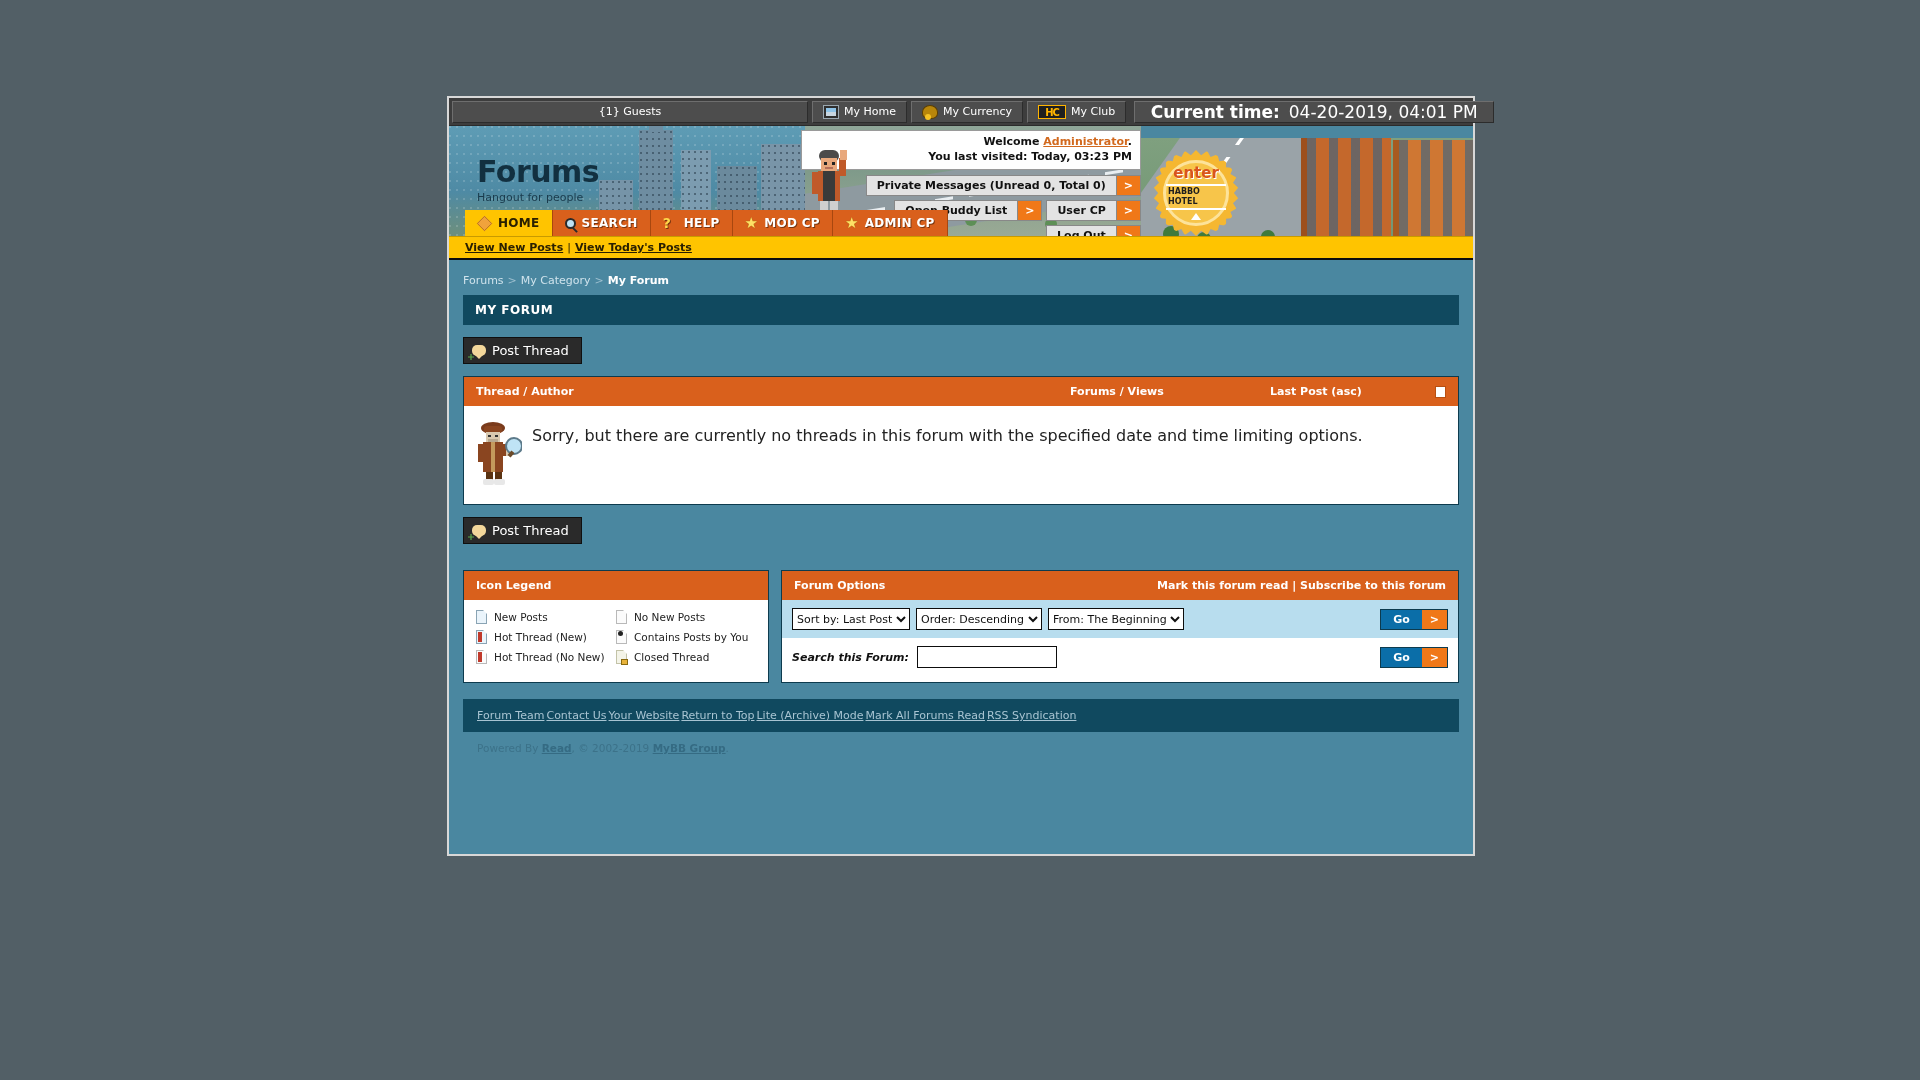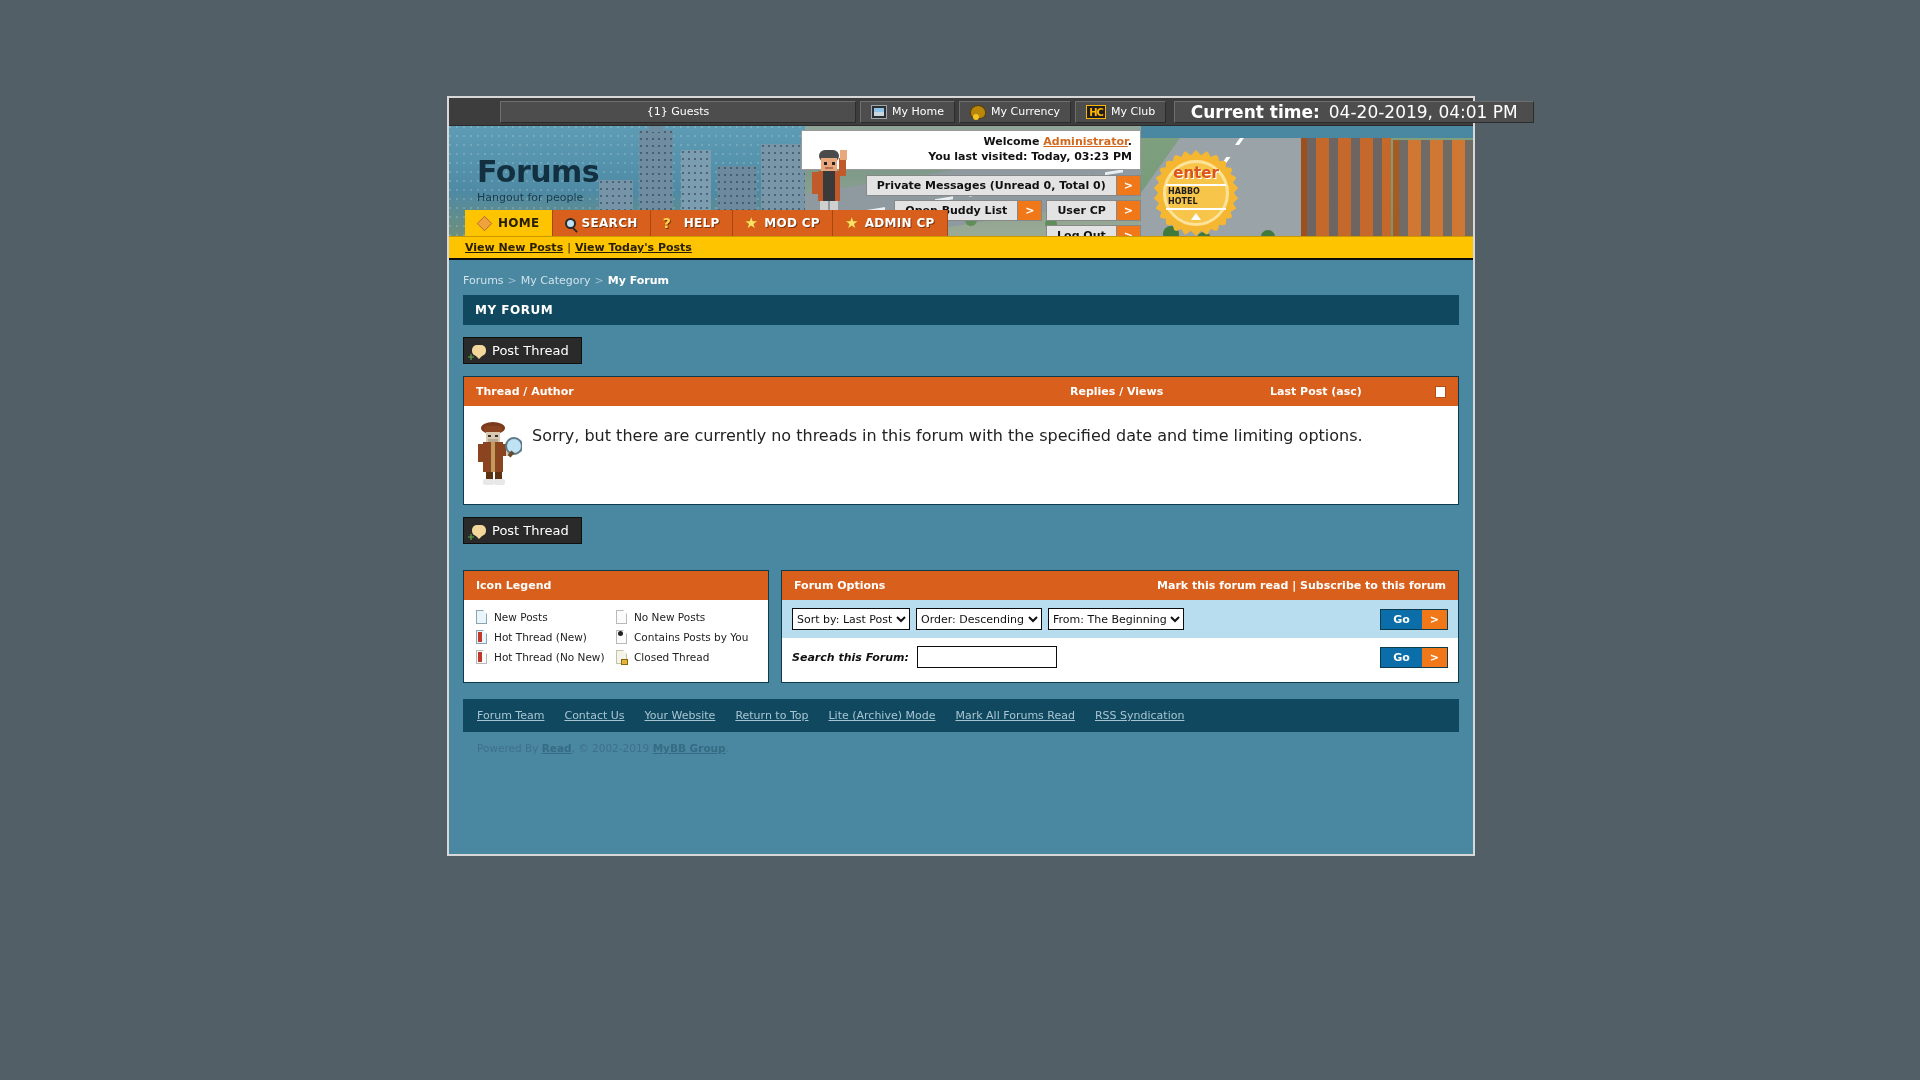--- a/index.html
+++ b/index.html
@@ -38,21 +38,21 @@
     border-right-color: #2c2c2c;
     color: #fff;
     font-size: 11px;
     display: flex;
     align-items: center;
     justify-content: center;
     gap: 5px;
     padding: 0 10px;
     white-space: nowrap;
   }
-  .habbo-guests { flex: 0 0 356px; margin-left: 48px; }
+  .habbo-guests { flex: 0 0 356px; }
   .habbo-spacer { flex: 1 1 auto; }
   .habbo-time { flex: 0 0 360px; justify-content: center; font-size: 17px; }
   .habbo-time b { color: #fff; margin-right: 4px; }
   .mini-ico { width: 16px; height: 14px; display: inline-block; position: relative; }
   .ico-home { background: #2f2f2f; border: 1px solid #9aa7b0; }
   .ico-home:after {
     content: ""; position: absolute; left: 2px; top: 2px; right: 2px; height: 4px;
     background: #8fc4e8;
   }
   .ico-home:before {
@@ -60,21 +60,21 @@
     background: #c8d6e0;
   }
   .ico-currency { background: #b8860b; border-radius: 50% 50% 40% 40%; border: 1px solid #5a3e05; }
   .ico-currency:after {
     content: ""; position: absolute; left: 2px; bottom: -2px; width: 6px; height: 6px;
     background: #f6c324; border-radius: 50%;
   }
   .ico-club {
     background: #1f1f1f; color: #ffb400; font-size: 10px; font-weight: bold;
     line-height: 14px; text-align: center; letter-spacing: -1px;
-    border: 1px solid #ffb400; width: 20px;
+    border: 1px solid #ffb400; width: 28px;
   }
 
   
   .header {
     position: relative;
     height: 110px;
     overflow: hidden;
     background: #4a87a0;
   }
   .hdr-left {
@@ -304,21 +304,21 @@
     font-size: 11px; padding: 2px 4px; width: 140px; height: 22px;
     border: 1px solid #0d0d0d; background: #fff;
   }
   .go-btn { margin-left: auto; display: flex; border: 1px solid #0d3b4e; }
   .go-btn .g { background: #0b6ea8; color: #fff; font-size: 11px; font-weight: bold; padding: 3px 12px; }
   .go-btn .a { background: #f07818; color: #fff; font-size: 11px; font-weight: bold; padding: 3px 8px; }
 
   
   .footer-links {
     margin-top: 16px; background: #10495f; padding: 10px 14px; font-size: 11px;
-    display: flex; gap: 20px;
+    display: flex; gap: 2px;
   }
   .footer-links a { color: #a8c4d2; text-decoration: underline; }
   .copyright { padding: 10px 14px 14px; font-size: 10.5px; color: #3c7289; }
   .copyright a { color: #356b83; font-weight: bold; text-decoration: underline; }
 </style>
 </head>
 <body>
 
 <div id="page">
 
@@ -489,21 +489,21 @@
     <div class="forum-title-bar">MY FORUM</div>
 
     <div class="post-thread-btn">
       <span class="bubble-ico"></span>
       <span>Post Thread</span>
     </div>
 
     <div class="panel">
       <div class="panel-head">
         <div class="th-thread">Thread / Author</div>
-        <div class="th-replies">Replies / Views</div>
+        <div class="th-replies">Forums / Views</div>
         <div class="th-last">Last Post (asc)</div>
         <div class="th-box">
             <i></i>
           </div>
       </div>
       <div class="empty-body">
         <svg class="detective" viewBox="0 0 46 66">
           <ellipse cx="17" cy="8" rx="12" ry="6" fill="#7a3b1c"></ellipse>
           <rect x="8" y="6" width="18" height="7" rx="3" fill="#8a4520"></rect>
           <rect x="10" y="12" width="14" height="10" fill="#d9c9b0"></rect>

